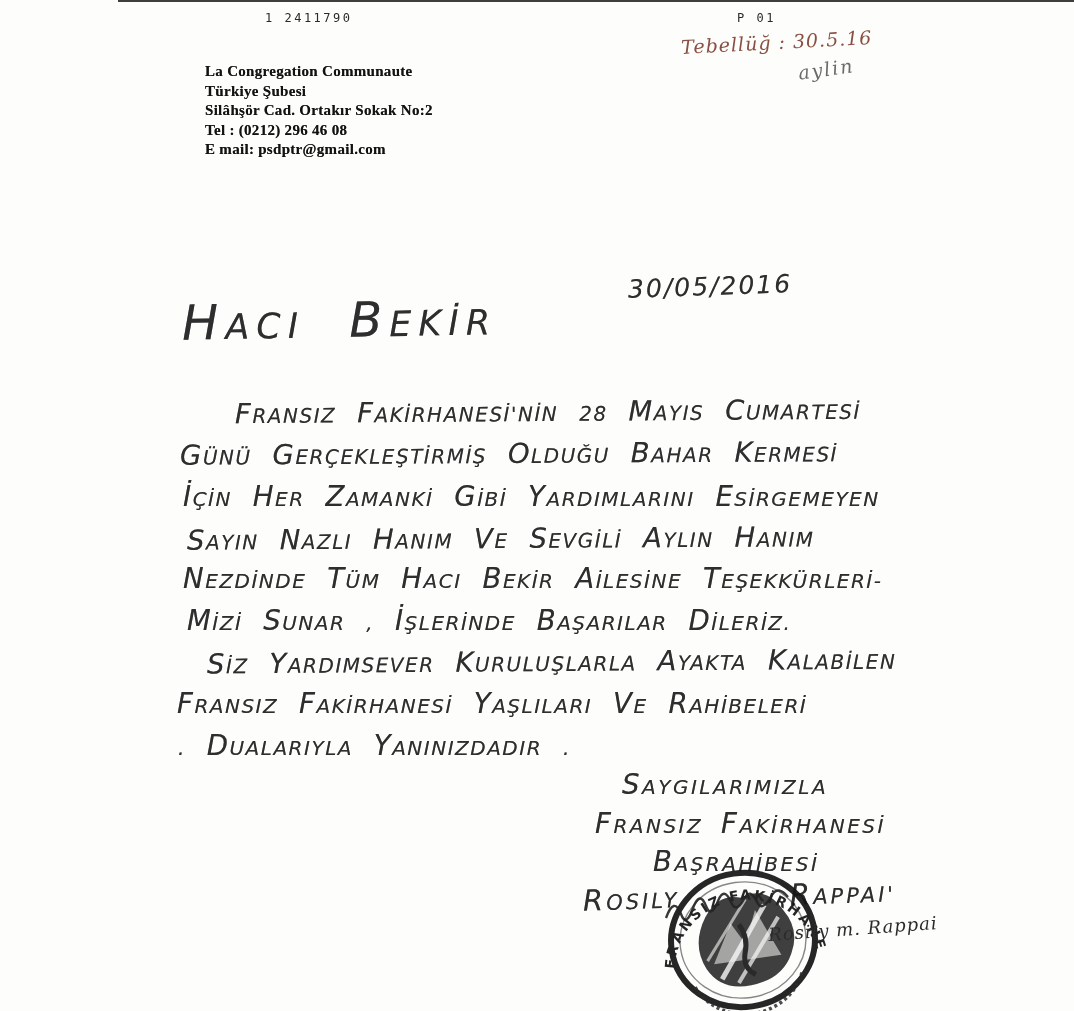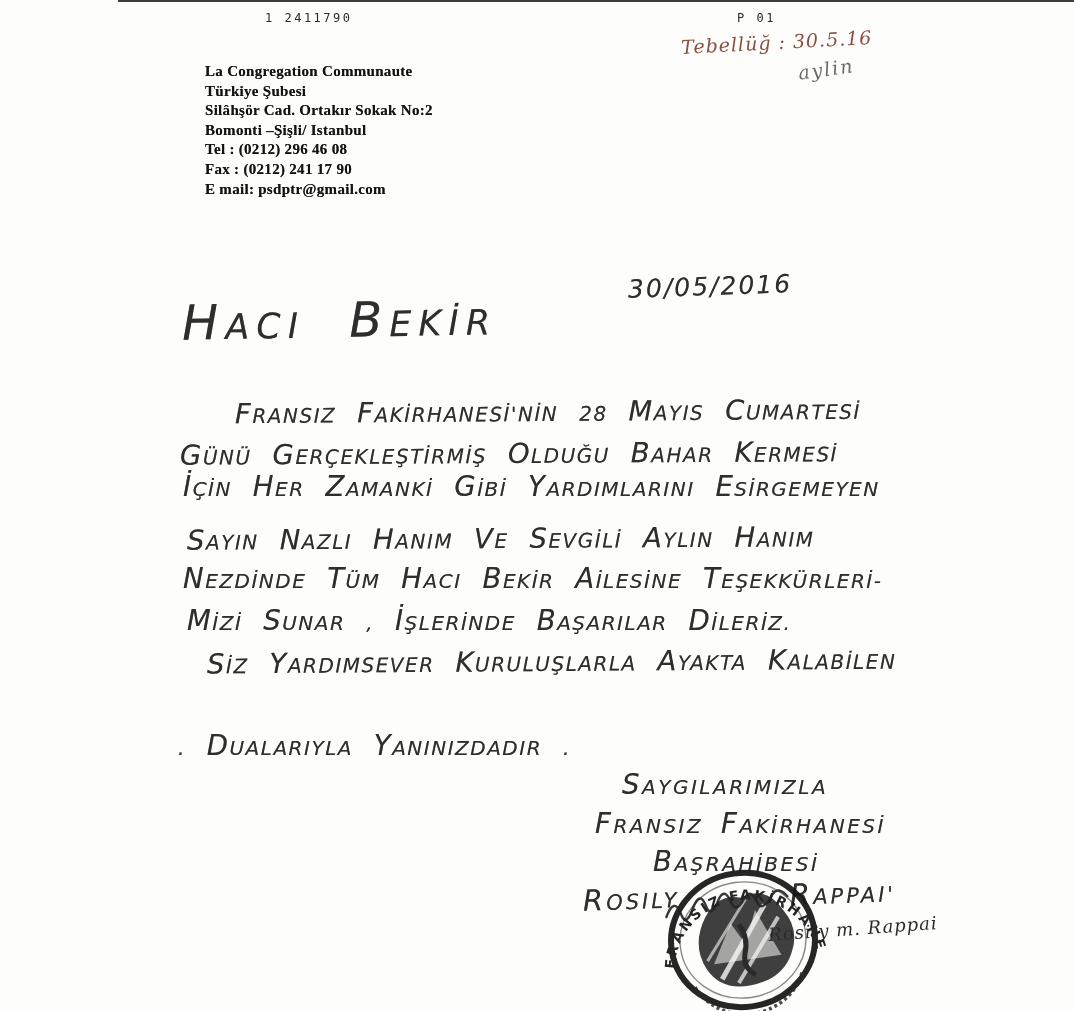--- a/index.html
+++ b/index.html
@@ -68,40 +68,39 @@
 
   <div class="scanline"></div>
 
   <div class="abs faxhead" style="left:265px; top:11px;">1 2411790</div>
   <div class="abs faxhead" style="left:737px; top:11px;">P 01</div>
 
   <div class="letterhead">
     <div class="lh-line">La Congregation Communaute</div>
     <div class="lh-line">Türkiye Şubesi</div>
     <div class="lh-line">Silâhşör Cad. Ortakır Sokak No:2</div>
-    <div class="lh-line">Bomonti –Şişli/ Istanbul</div>
     <div class="lh-line">Tel : (0212) 296 46 08</div>
-    <div class="lh-line">Fax : (0212) 241 17 90</div>
     <div class="lh-line">E mail: psdptr@gmail.com</div>
   </div>
 
   <div class="abs received" style="left: 681px; top: 31px; color: rgb(138, 79, 67);">Tebellüğ : 30.5.16</div>
   <div class="abs received-sig" style="left:798px; top:58px;">aylin</div>
 
   <div class="abs hand date-line" style="left:628px; top:272px;">30/05/2016</div>
 
   <div class="abs hand recipient sc" style="left:182px; top:305px;"><span class="ini">H</span>ACI <span class="ini">B</span>EKİR</div>
 
   <div class="abs hand bodyline sc" style="left:235px; top:402px; transform:rotate(-0.4deg);"><span class="ini">F</span>RANSIZ <span class="ini">F</span>AKİRHANESİ'NİN 28 <span class="ini">M</span>AYIS <span class="ini">C</span>UMARTESİ</div>
   <div class="abs hand bodyline sc" style="left:180px; top:444px; transform:rotate(-0.3deg);"><span class="ini">G</span>ÜNÜ <span class="ini">G</span>ERÇEKLEŞTİRMİŞ <span class="ini">O</span>LDUĞU <span class="ini">B</span>AHAR <span class="ini">K</span>ERMESİ</div>
-  <div class="abs hand bodyline sc" style="left:183px; top:477px;"><span class="ini">İ</span>ÇİN <span class="ini">H</span>ER <span class="ini">Z</span>AMANKİ <span class="ini">G</span>İBİ <span class="ini">Y</span>ARDIMLARINI <span class="ini">E</span>SİRGEMEYEN</div>
+  <div class="abs hand bodyline sc" style="left:183px; top:487px;"><span class="ini">İ</span>ÇİN <span class="ini">H</span>ER <span class="ini">Z</span>AMANKİ <span class="ini">G</span>İBİ <span class="ini">Y</span>ARDIMLARINI <span class="ini">E</span>SİRGEMEYEN</div>
   <div class="abs hand bodyline sc" style="left:187px; top:529px; transform:rotate(-0.3deg);"><span class="ini">S</span>AYIN <span class="ini">N</span>AZLI <span class="ini">H</span>ANIM <span class="ini">V</span>E <span class="ini">S</span>EVGİLİ <span class="ini">A</span>YLIN <span class="ini">H</span>ANIM</div>
   <div class="abs hand bodyline sc" style="left:183px; top:569px;"><span class="ini">N</span>EZDİNDE <span class="ini">T</span>ÜM <span class="ini">H</span>ACI <span class="ini">B</span>EKİR <span class="ini">A</span>İLESİNE <span class="ini">T</span>EŞEKKÜRLERİ-</div>
   <div class="abs hand bodyline sc" style="left:187px; top:611px;"><span class="ini">M</span>İZİ <span class="ini">S</span>UNAR , <span class="ini">İ</span>ŞLERİNDE <span class="ini">B</span>AŞARILAR <span class="ini">D</span>İLERİZ.</div>
   <div class="abs hand bodyline sc" style="left:207px; top:652px; transform:rotate(-0.4deg);"><span class="ini">S</span>İZ <span class="ini">Y</span>ARDIMSEVER <span class="ini">K</span>URULUŞLARLA <span class="ini">A</span>YAKTA <span class="ini">K</span>ALABİLEN</div>
+  <div class="abs hand bodyline sc" style="left:177px; top:694px;"><span class="ini">F</span>RANSIZ <span class="ini">F</span>AKİRHANESİ <span class="ini">Y</span>AŞLILARI <span class="ini">V</span>E <span class="ini">R</span>AHİBELERİ</div>
   <div class="abs hand bodyline sc" style="left:178px; top:736px;">. <span class="ini">D</span>UALARIYLA <span class="ini">Y</span>ANINIZDADIR .</div>
 
   <div class="abs hand closeline sc" style="left:622px; top:775px;text-align:center;"><span class="ini">S</span>AYGILARIMIZLA</div>
   <div class="abs hand closeline sc" style="left:595px; top:814px;"><span class="ini">F</span>RANSIZ <span class="ini">F</span>AKİRHANESİ</div>
   <div class="abs hand closeline sc" style="left:653px; top:852px;"><span class="ini">B</span>AŞRAHİBESİ</div>
 
   <div class="abs hand nameline sc" style="left:583px; top:890px; transform:rotate(-2deg);"><span class="ini">R</span>OSILY</div>
   <div class="abs hand nameline sc" style="left:790px; top:884px; transform:rotate(-2deg);"><span class="ini">R</span>APPAI'</div>
 
   <svg class="stamp-wrap" viewBox="0 0 196 148">

